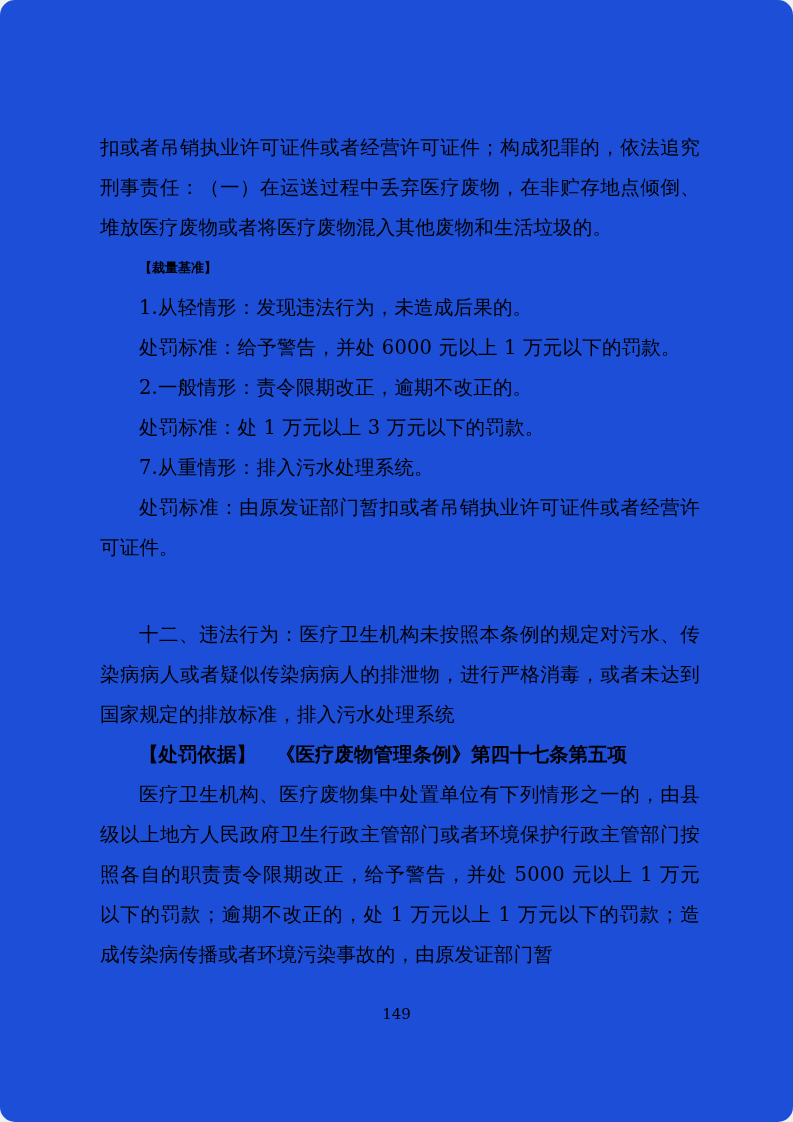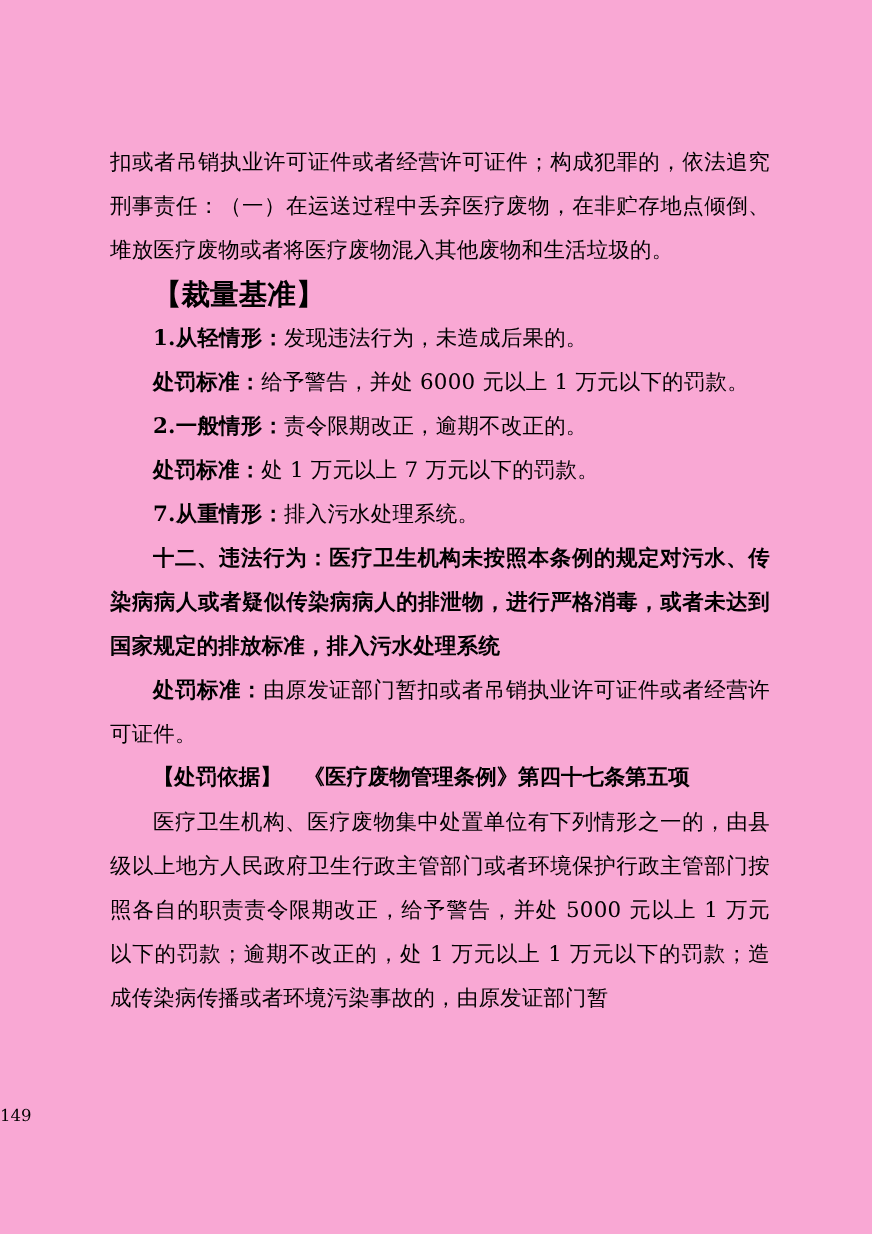--- a/index.html
+++ b/index.html
@@ -3,68 +3,70 @@
 <meta charset="utf-8">
 <style>
   html, body {
     margin: 0;
     padding: 0;
     background: #f0f0f0;
   }
   .page {
     width: 793px;
     height: 1122px;
-    background: #f9a8d4;
+    background: #1d4ed8;
     position: relative;
     margin: 0 auto;
     box-sizing: border-box;
     font-family: "DejaVu Serif", "Liberation Serif", serif;
     color: #000000;
     overflow: hidden;
+    border-radius: 15px;
   }
   .content {
     position: absolute;
     left: 100px;
     top: 128px;
     width: 600px;
   }
   .para {
     font-size: 19.5px;
     line-height: 40px;
     text-align: justify;
     text-justify: inter-ideograph;
     margin: 0;
     letter-spacing: 0.2px;
   }
   .indent-2 {
     text-indent: 39px;
   }
   .bold {
-    font-weight: bold;
+    font-weight: normal;
+    margin-top: 47px;
   }
   .heading {
-    font-size: 26px;
+    font-size: 13px;
     line-height: 40px;
     font-weight: bold;
     margin: 0;
     text-indent: 39px;
   }
   .heading-wide {
     font-size: 19.5px;
     line-height: 40px;
     font-weight: bold;
     margin: 0;
     text-indent: 39px;
-    font-family: Liberation Serif, serif;
   }
   .page-number {
     position: absolute;
     left: 0;
     right: 0;
     top: 1005px;
+    text-align: center;
     font-size: 15px;
     font-family: "DejaVu Serif", "Liberation Serif", serif;
   }
   .gap {
     display: inline-block;
     width: 20px;
   }
 </style>
 </head>
 <body>
@@ -75,27 +77,27 @@
     <p class="para">扣或者吊销执业许可证件或者经营许可证件；构成犯罪的，依法追究刑事责任：（一）在运送过程中丢弃医疗废物，在非贮存地点倾倒、堆放医疗废物或者将医疗废物混入其他废物和生活垃圾的。</p>
 
     <p class="heading">【裁量基准】</p>
 
     <p class="para indent-2"><span class="bold">1.从轻情形：</span><span>发现违法行为，未造成后果的。</span></p>
 
     <p class="para indent-2"><span class="bold">处罚标准：</span><span>给予警告，并处 6000 元以上 1 万元以下的罚款。</span></p>
 
     <p class="para indent-2"><span class="bold">2.一般情形：</span><span>责令限期改正，逾期不改正的。</span></p>
 
-    <p class="para indent-2"><span class="bold">处罚标准：</span><span>处 1 万元以上 7 万元以下的罚款。</span></p>
+    <p class="para indent-2"><span class="bold">处罚标准：</span><span>处 1 万元以上 3 万元以下的罚款。</span></p>
 
     <p class="para indent-2"><span class="bold">7.从重情形：</span><span>排入污水处理系统。</span></p>
 
+    <p class="para indent-2"><span class="bold">处罚标准：</span><span>由原发证部门暂扣或者吊销执业许可证件或者经营许可证件。</span></p>
+
     <p class="para indent-2 bold"><span>十二、违法行为：</span><span>医疗卫生机构未按照本条例的规定对污水、传染病病人或者疑似传染病病人的排泄物，进行严格消毒，或者未达到国家规定的排放标准，排入污水处理系统</span></p>
-
-    <p class="para indent-2"><span class="bold">处罚标准：</span><span>由原发证部门暂扣或者吊销执业许可证件或者经营许可证件。</span></p>
 
     <p class="heading-wide"><span>【处罚依据】</span><span class="gap"></span><span>《医疗废物管理条例》第四十七条第五项</span></p>
 
     <p class="para indent-2">医疗卫生机构、医疗废物集中处置单位有下列情形之一的，由县级以上地方人民政府卫生行政主管部门或者环境保护行政主管部门按照各自的职责责令限期改正，给予警告，并处 5000 元以上 1 万元以下的罚款；逾期不改正的，处 1 万元以上 1 万元以下的罚款；造成传染病传播或者环境污染事故的，由原发证部门暂</p>
 
   </div>
 
   <div class="page-number">149</div>
 </div>
 

